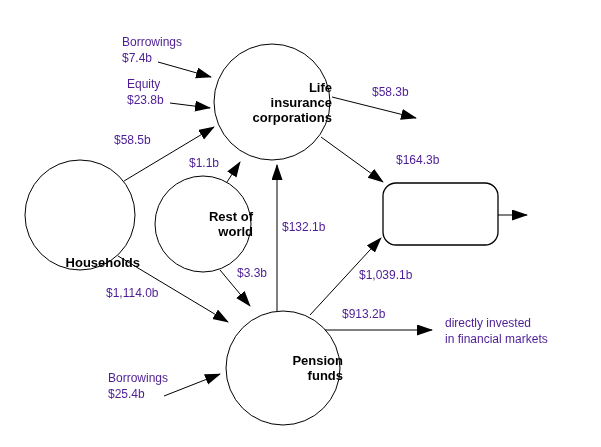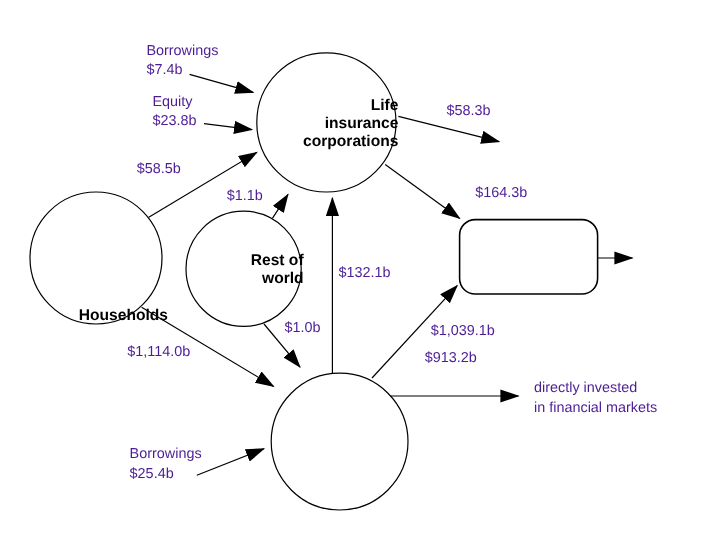--- a/index.html
+++ b/index.html
@@ -61,34 +61,36 @@
     <line x1="220" y1="270" x2="250" y2="306" stroke="#000" marker-end="url(#arrow)"></line>
     <line x1="164" y1="396" x2="220" y2="374" stroke="#000" marker-end="url(#arrow)"></line>
   </svg>
 
   <div class="node-lbl" style="left:20px;top:207px;width:120px;margin-top:48px;">Households</div>
   <div class="node-lbl" style="left:153px;top:209px;width:100px;">Rest of
 world</div>
   <div class="node-lbl" style="left:212px;top:80px;width:120px;">Life
 insurance
 corporations</div>
+  <div class="node-lbl" style="left:223px;top:353px;width:120px;">Pension
+funds</div>
 
   <div class="lbl" style="left:122px;top:34px;">Borrowings
 $7.4b</div>
   <div class="lbl" style="left:127px;top:76px;">Equity
 $23.8b</div>
   <div class="lbl" style="left:108px;top:370px;">Borrowings
 $25.4b</div>
 
   <div class="lbl" style="left:114px;top:132px;text-align:right;">$58.5b</div>
   <div class="lbl" style="left:189px;top:155px;">$1.1b</div>
   <div class="lbl" style="left:106px;top:285px;">$1,114.0b</div>
-  <div class="lbl" style="left:237px;top:265px;">$1.0b</div>
+  <div class="lbl" style="left:237px;top:265px;">$3.3b</div>
   <div class="lbl" style="left:282px;top:180px;margin-top:39px;">$132.1b</div>
   <div class="lbl" style="left:347px;top:84px;margin-left:25px;">$58.3b</div>
   <div class="lbl" style="left:352px;top:152px;margin-left:44px;">$164.3b</div>
   <div class="lbl" style="left:359px;top:267px;">$1,039.1b</div>
-  <div class="lbl" style="left:342px;top:290px;margin-left:12px;">$913.2b</div>
+  <div class="lbl" style="left:342px;top:306px;">$913.2b</div>
 
   <div class="lbl" style="left:445px;top:315px;">directly invested
 in financial markets</div>
 
 </div>
 
 </body></html>

